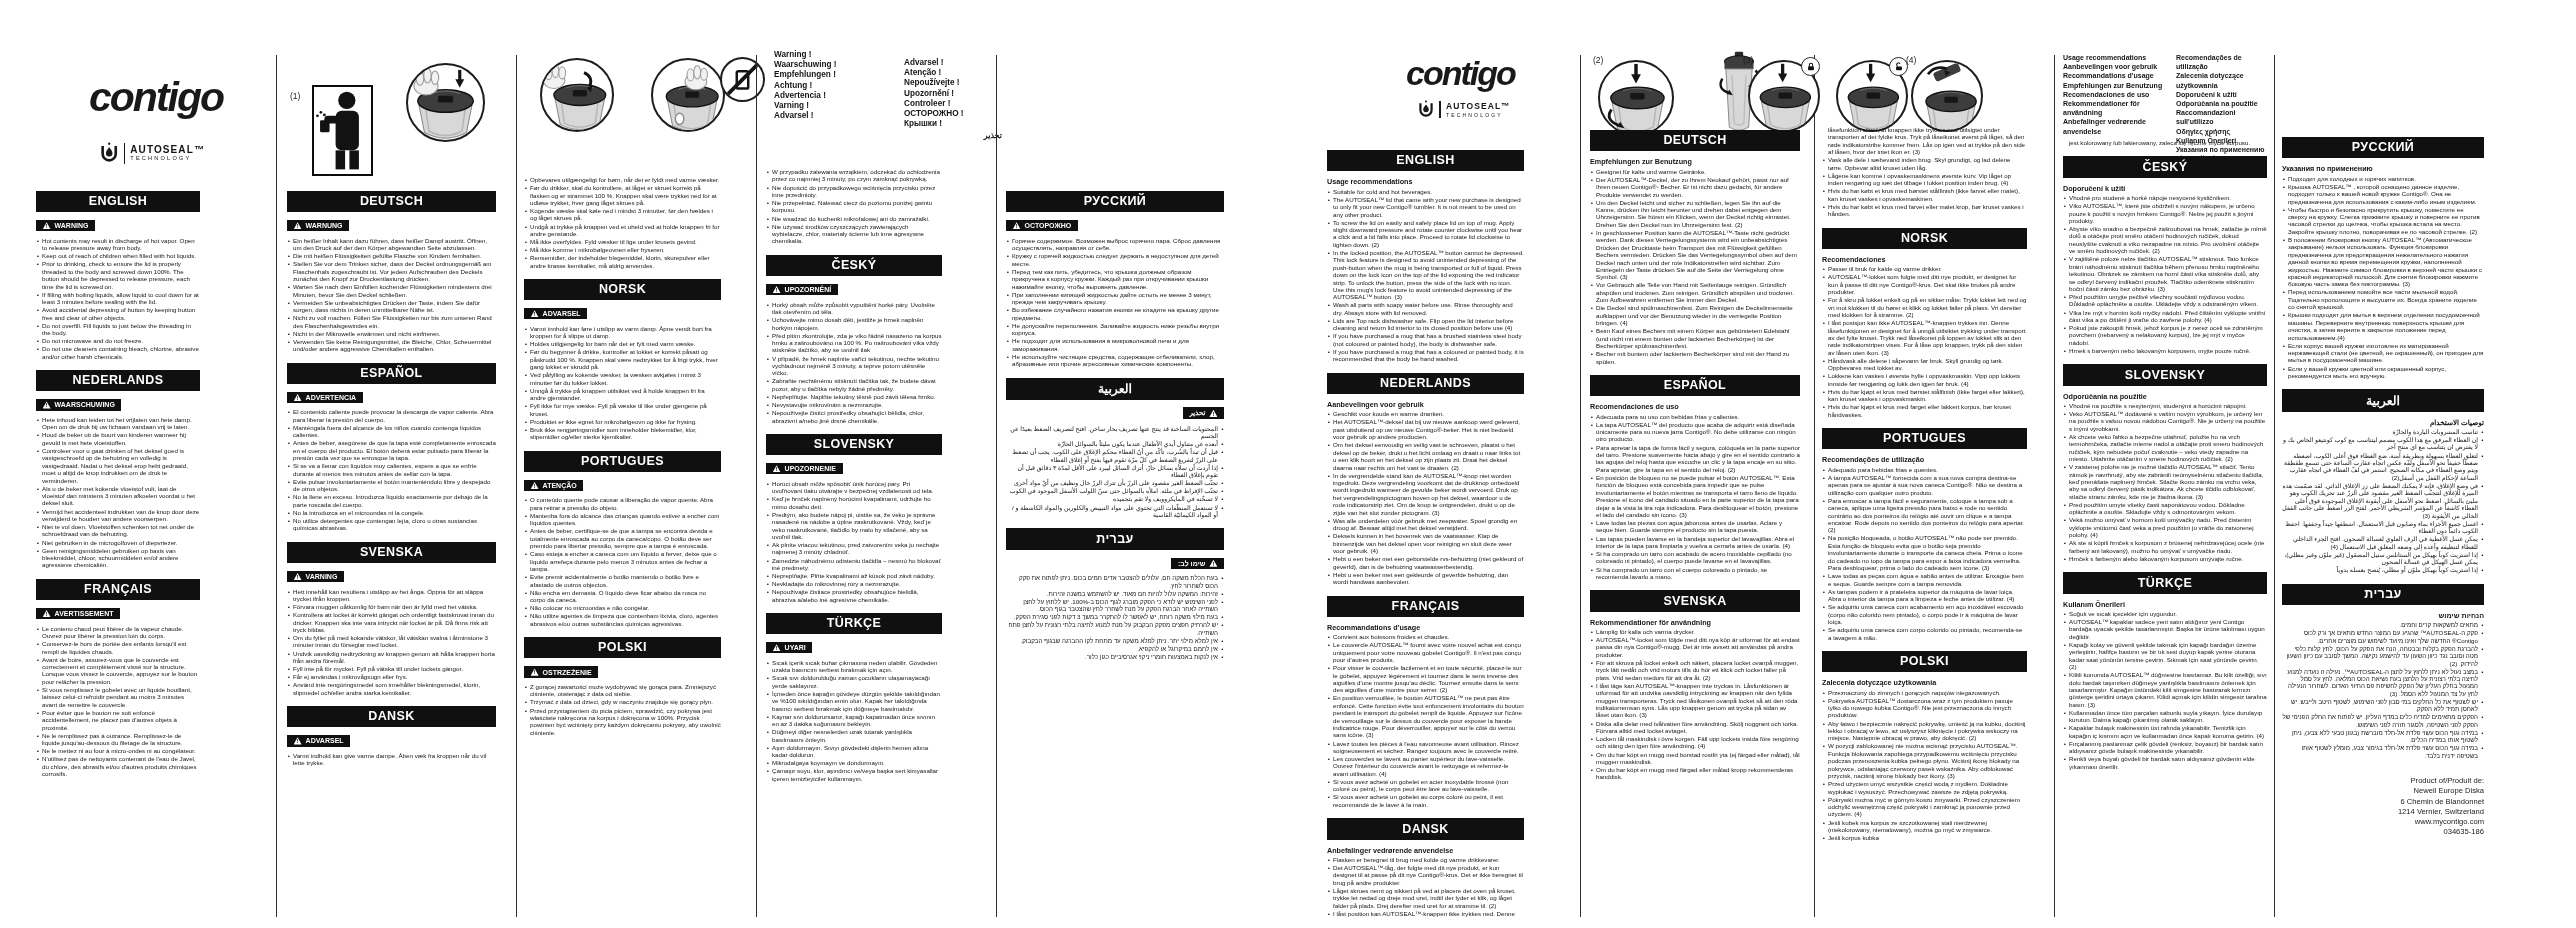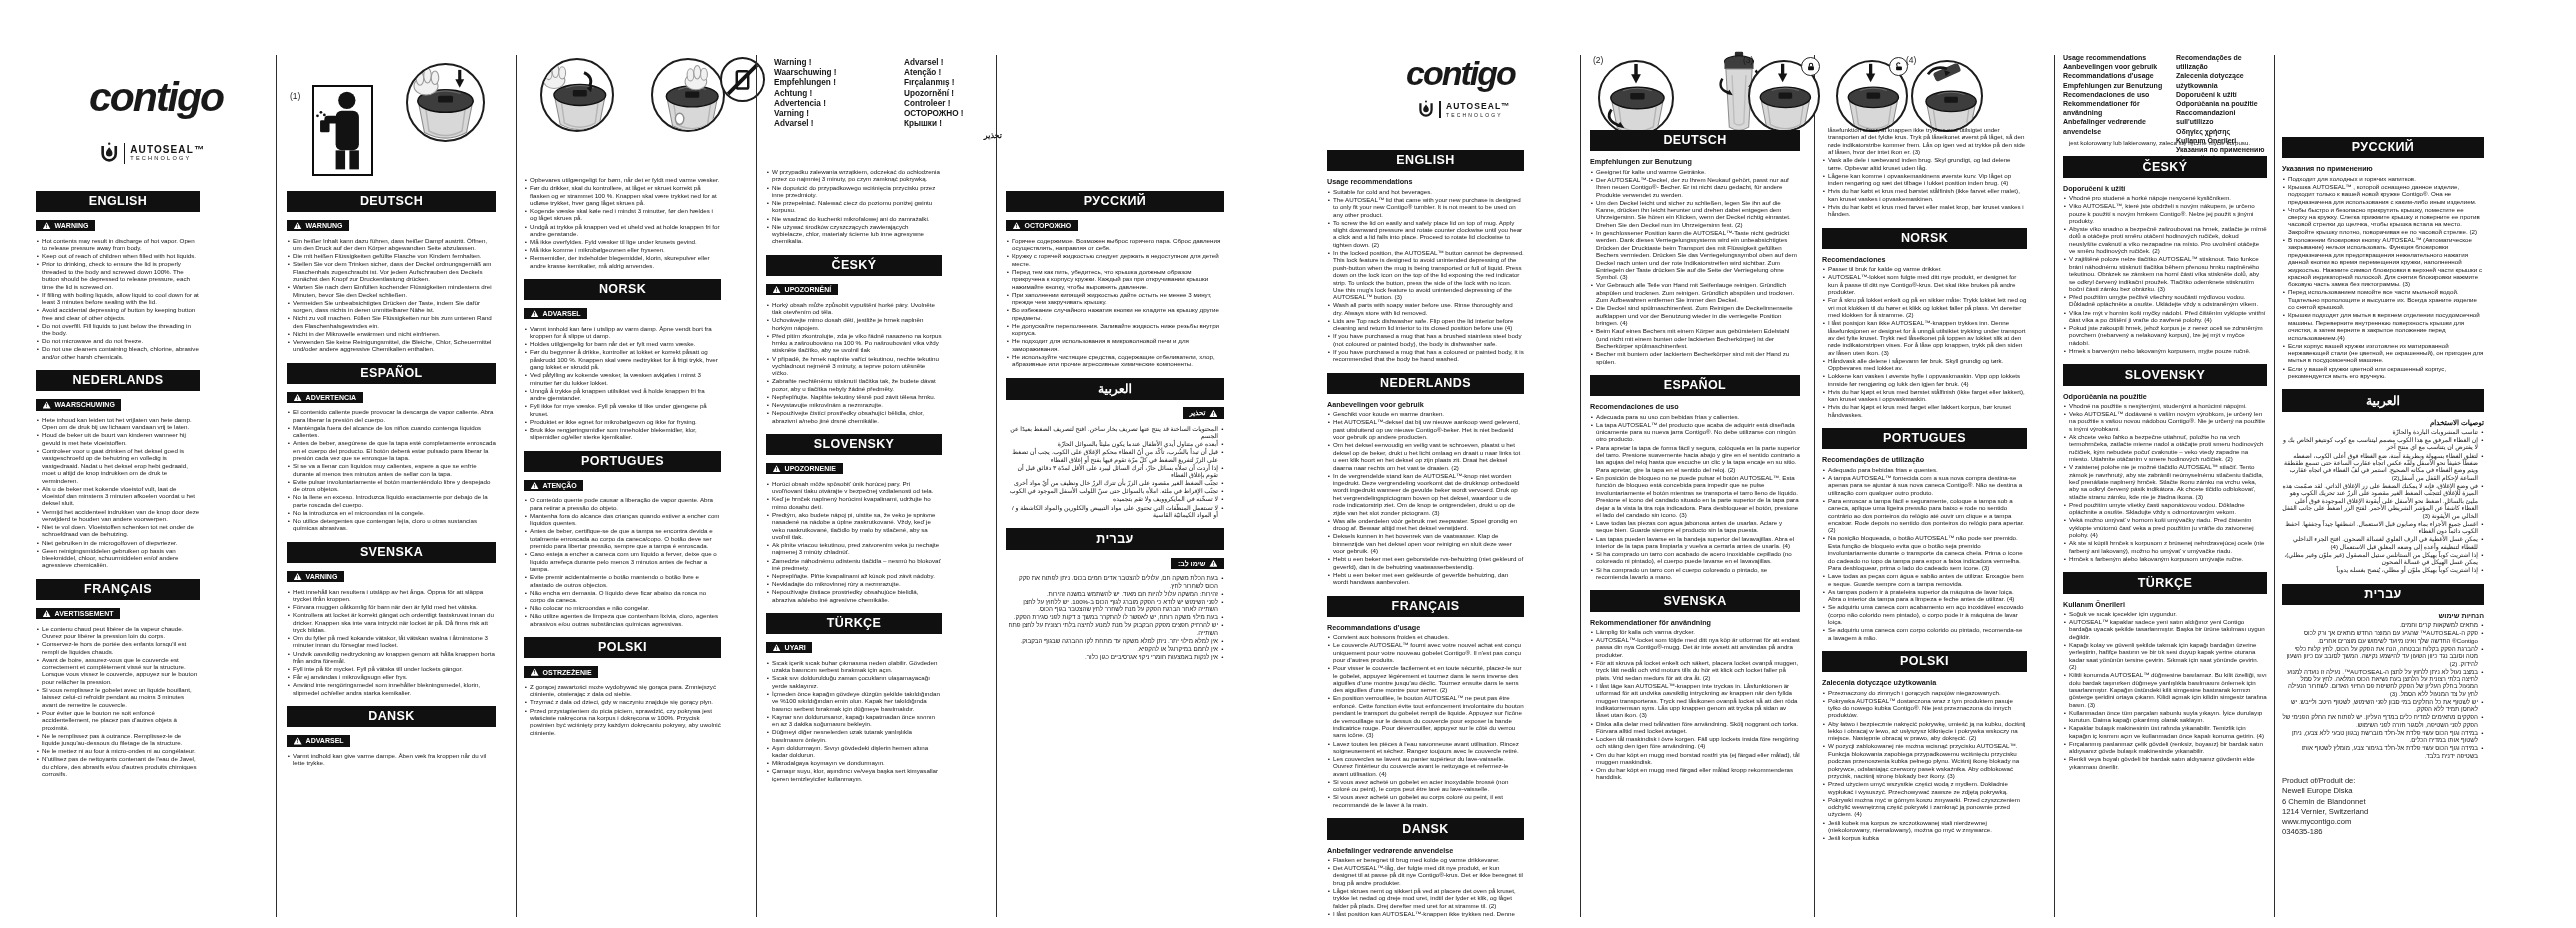--- a/index.html
+++ b/index.html
@@ -33,21 +33,21 @@
   .lockbadge svg{width:10px;height:10px}
   .brandword{position:absolute;font-weight:bold;font-style:italic;letter-spacing:-2px;color:#191919}
   .autoseal{position:absolute;display:flex;align-items:center;gap:5.3px}
   .as-rule{width:1.3px;height:21px;background:#191919}
   .as-icon svg{width:18.4px;height:22.3px;display:block}
   .as-name{font-weight:bold;font-size:10px;letter-spacing:1.1px;line-height:10.5px;color:#141414}
   .as-tech{font-size:5.6px;letter-spacing:2.2px;color:#141414}
   .labellist{position:absolute;font-weight:bold;font-size:8.2px;line-height:10.2px}
   .ulabel{position:absolute;font-weight:bold;font-size:7px;line-height:9.2px}
   .arab-chip{position:absolute;font-weight:bold;font-size:8px;direction:rtl}
-  .prodinfo{text-align:left;font-size:7.6px;line-height:10.2px;margin-top:17px;color:#222}
+  .prodinfo{text-align:right;font-size:7.6px;line-height:10.2px;margin-top:17px;color:#222}
   .mugfree{position:absolute}
 </style>
 </head>
 <body>
 
 <svg width="0" height="0" style="position:absolute" aria-hidden="true">
   <defs>
     <symbol id="mugtop" viewBox="0 0 100 100">
       <path d="M14 42 L22 82 Q50 97 78 82 L86 42 Z" fill="#d8d8d8" stroke="#8d8d8d" stroke-width="1.5"></path>
       <path d="M24 52 L28 80 Q50 92 72 80 L76 52" fill="none" stroke="#b5b5b5" stroke-width="2"></path>
@@ -138,33 +138,33 @@
       <ellipse cx="38" cy="84" rx="6" ry="8" fill="#fff" stroke="#8d8d8d" stroke-width="2"></ellipse>
     </svg>
 </div>
 <div class="figcircle" style="left:720px;top:57px;width:41px;height:41px;border-width:2.6px">
   <svg viewBox="0 0 100 100">
       <rect x="36" y="30" width="28" height="42" rx="4" fill="none" stroke="#141414" stroke-width="6"></rect>
       <line x1="12" y1="88" x2="88" y2="12" stroke="#141414" stroke-width="9"></line>
     </svg>
 </div>
 
-<div class="labellist" style="left:774px;top:58px;width:112px">
+<div class="labellist" style="left:774px;top:50px;width:112px">
     <div>Warning !</div>
     <div>Waarschuwing !</div>
     <div>Empfehlungen !</div>
     <div>Achtung !</div>
     <div>Advertencia !</div>
     <div>Varning !</div>
     <div>Advarsel !</div>
   </div>
 <div class="labellist" style="left:904px;top:58px;width:99px">
     <div>Advarsel !</div>
     <div>Atenção !</div>
-    <div>Fırçalanmış !</div>
+    <div>Nepoužívejte !</div>
     <div>Upozornění !</div>
     <div>Controleer !</div>
     <div>ОСТОРОЖНО !</div>
     <div>Крышки !</div>
   </div>
 <div class="arab-chip" style="left:930px;top:131px;width:72px">تحذير</div>
 
 <div class="vline" style="left:276px"></div>
 <div class="vline" style="left:516px"></div>
 <div class="vline" style="left:756px"></div>

